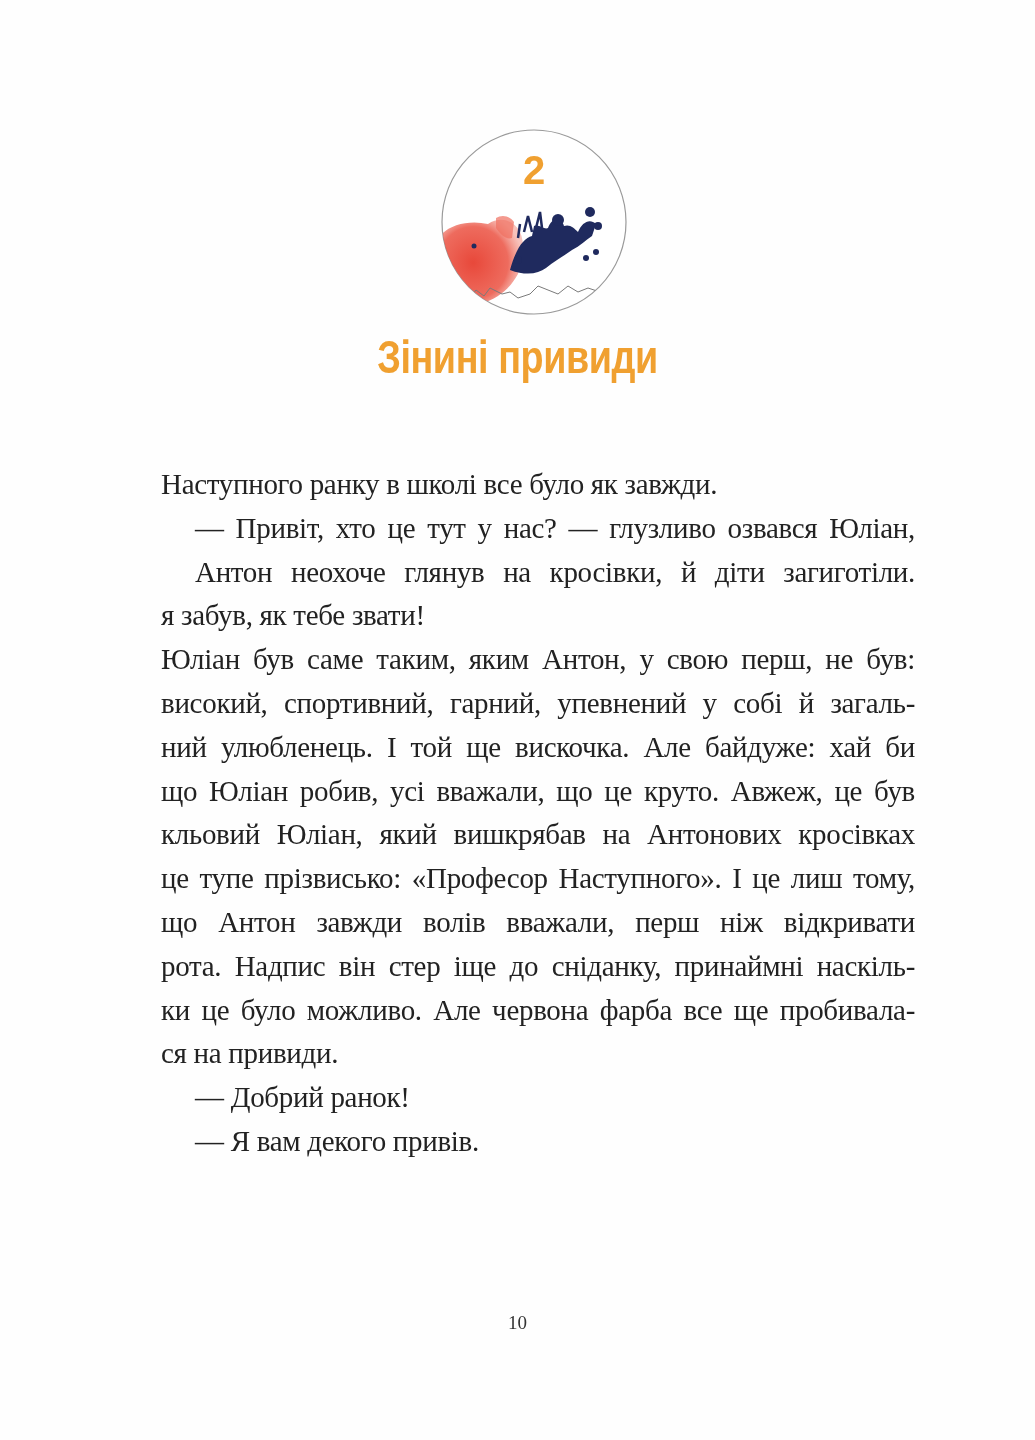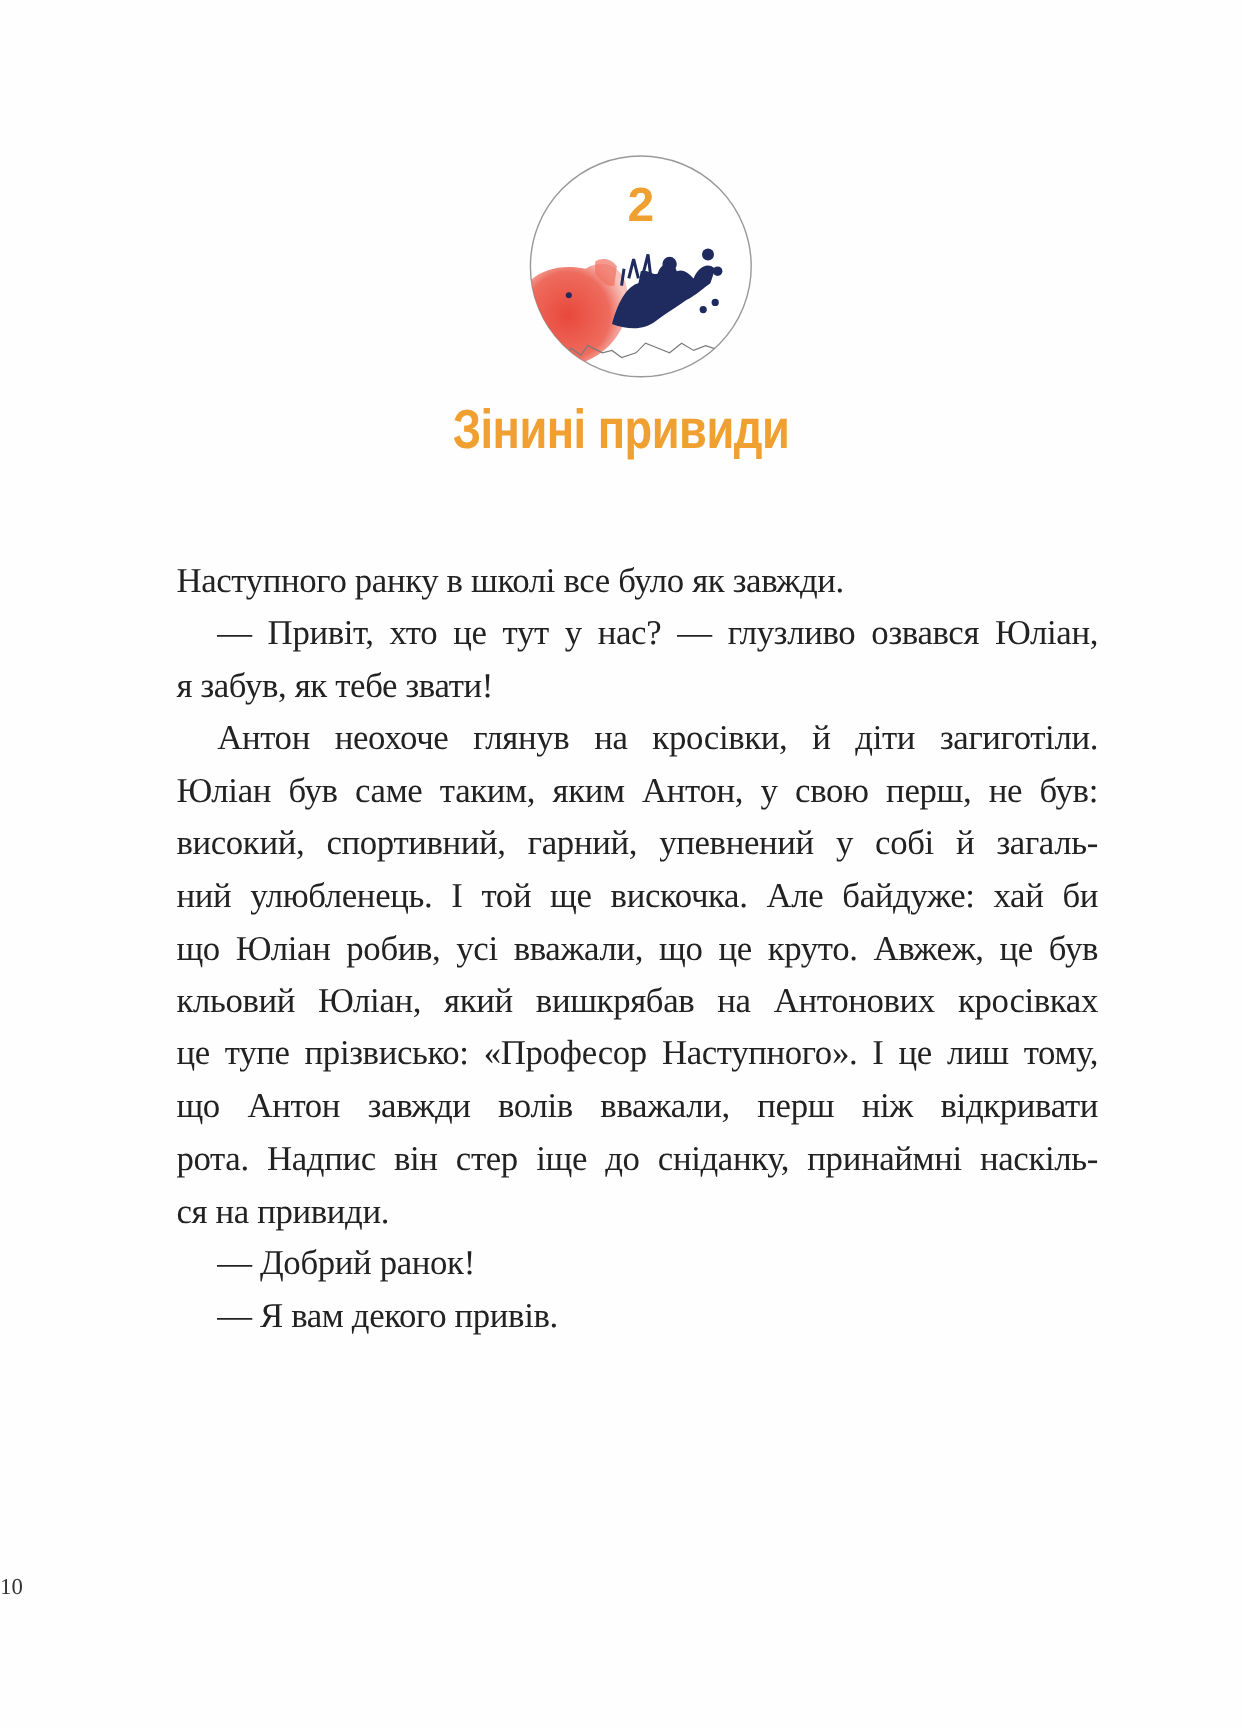--- a/index.html
+++ b/index.html
@@ -22,26 +22,27 @@
       transform: scaleX(0.82); transform-origin: center;
     }
     .text {
       position: absolute; left: 147px; top: 463px; width: 768px;
     }
     .line {
       height: 43.8px; line-height: 43.8px;
       font-size: 29px; white-space: nowrap;
       text-align: justify; text-align-last: justify;
       letter-spacing: -0.3px;
+      margin-left: 14px;
     }
     .line.last { text-align-last: left; }
     .line.indent { padding-left: 34px; }
     .page-num {
       position: absolute; left: 0; width: 1035px; top: 1312px;
-      font-size: 19px; color: #333;
+      text-align: center; font-size: 19px; color: #333;
     }
   </style>
 </head>
 <body>
 
 <div class="emblem">
   <svg width="188" height="188" viewBox="0 0 188 188">
     <defs>
       <clipPath id="circ">
           <circle cx="94" cy="94" r="92"></circle>
@@ -69,28 +70,29 @@
     </g>
     <text x="94" y="56" text-anchor="middle" font-family="Liberation Sans, DejaVu Sans, sans-serif" font-weight="bold" font-size="40" fill="#f0a030">2</text>
   </svg>
 </div>
 
 <div class="chapter-title">Зінині привиди</div>
 
 <div class="text" id="body-text">
     <div class="line last">Наступного ранку в школі все було як завжди.</div>
     <div class="line indent">— Привіт, хто це тут у нас? — глузливо озвався Юліан,</div>
+    <div class="line indent">Антон неохоче глянув на кросівки, й діти загиготіли.</div>
     <div class="line last">я забув, як тебе звати!</div>
-    <div class="line indent">Антон неохоче глянув на кросівки, й діти загиготіли.</div>
     <div class="line">Юліан був саме таким, яким Антон, у свою перш, не був:</div>
     <div class="line">високий, спортивний, гарний, упевнений у собі й загаль-</div>
     <div class="line">ний улюбленець. І той ще вискочка. Але байдуже: хай би</div>
     <div class="line">що Юліан робив, усі вважали, що це круто. Авжеж, це був</div>
     <div class="line">кльовий Юліан, який вишкрябав на Антонових кросівках</div>
     <div class="line">це тупе прізвисько: «Професор Наступного». І це лиш тому,</div>
     <div class="line">що Антон завжди волів вважали, перш ніж відкривати</div>
     <div class="line">рота. Надпис він стер іще до сніданку, принаймні наскіль-</div>
+    <div class="line">ки це було можливо. Але червона фарба все ще пробивала-</div>
     <div class="line last">ся на привиди.</div>
     <div class="line indent last">— Добрий ранок!</div>
     <div class="line indent last">— Я вам декого привів.</div>
   </div>
 
 <div class="page-num">10</div>
 
 </body></html>

